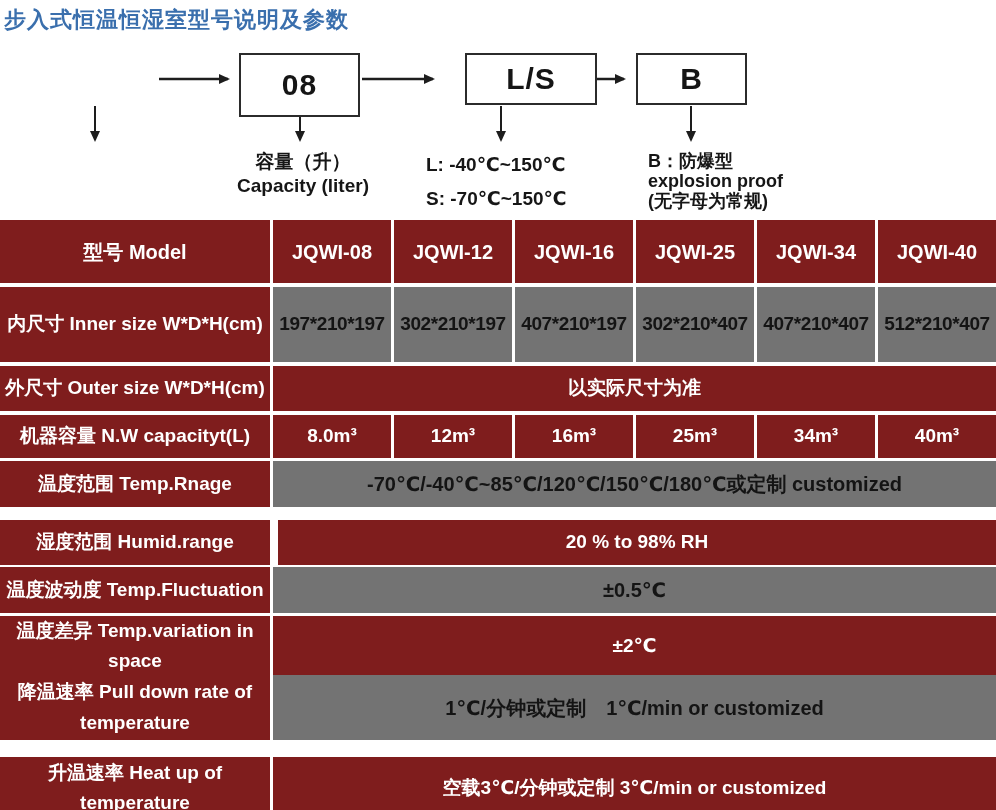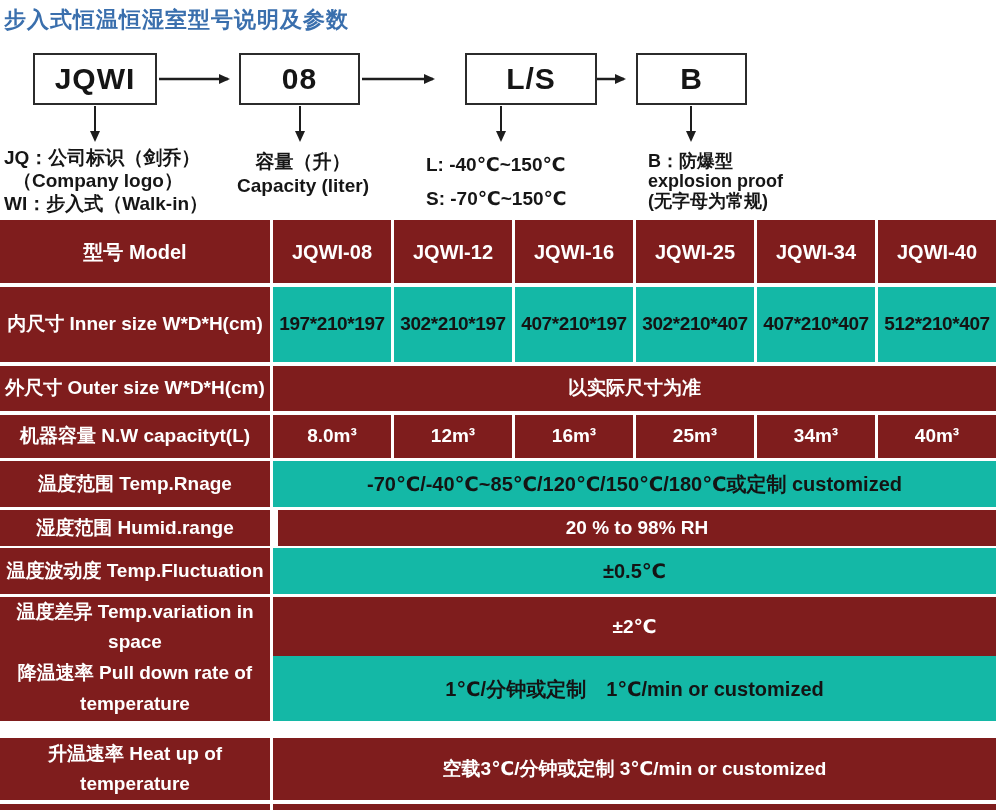--- a/index.html
+++ b/index.html
@@ -11,50 +11,50 @@
   .title { position:absolute; left:4px; top:5px; font-size:22px; font-weight:bold;
            color:#3a6fad; letter-spacing:1px; white-space:nowrap; }
 
   
   .diagram { position:absolute; left:0; top:0; width:996px; height:220px; }
   .diagram svg { position:absolute; left:0; top:0; }
   .fbox { position:absolute; border:2px solid #2b2b2b; background:#fff; color:#151515;
           display:flex; align-items:center; justify-content:center;
           font-size:30px; font-weight:bold; letter-spacing:1px; }
   .fbox1 { left:33px;  top:53px; width:124px; height:52px; }
-  .fbox2 { left:239px; top:53px; width:121px; height:52px; }
+  .fbox2 { left:239px; top:53px; width:121px; height:64px; }
   .fbox3 { left:465px; top:53px; width:132px; height:52px; }
   .fbox4 { left:636px; top:53px; width:111px; height:52px; }
   .note { position:absolute; color:#161616; font-weight:bold; font-size:19px; }
   .note1 { left:4px;  top:146px; line-height:23px; }
   .note1 .l2 { padding-left:9px; }
   .note2 { left:218px; top:150px; width:170px; text-align:center; line-height:24px; }
   .note3 { left:426px; top:148px; line-height:34px; }
   .note4 { left:648px; top:151px; font-size:18px; line-height:20px; }
 
   
   .ptable { position:absolute; left:0; top:220px; width:996px; background:#fff; }
   .row { display:grid; column-gap:3px; }
   .row.cols  { grid-template-columns:270px repeat(6,1fr); }
   .row.span2 { grid-template-columns:270px 1fr; }
   .cell { display:flex; align-items:center; justify-content:center; text-align:center;
           line-height:1.6; }
   .blue  { background:#7f1d1d; color:#fff; font-weight:bold; font-size:19px; }
-  .white { background:#14b8a6; color:#141414; font-weight:bold; font-size:20px; }
+  .white { background:#737373; color:#141414; font-weight:bold; font-size:20px; }
   .head  { font-size:20px; }
   .lbl   { font-size:19px; padding:0 2px;text-align:center; }
   .dim   { font-size:19px; letter-spacing:-0.4px; white-space:nowrap; }
 
   
   .r-header { height:63px; }
   .r-inner  { height:75px; margin-top:4px; }
   .r-outer  { height:45px; margin-top:4px; }
   .r-cap    { height:43px; margin-top:4px; }
   .r-trange { height:46px; margin-top:3px; }
-  .r-humid  { height:36px; margin-top:3px;gap:8px; }
+  .r-humid  { height:45px; margin-top:13px;gap:8px; }
   .r-fluct  { height:46px; margin-top:2px; }
   .r-var    { height:56px; margin-top:3px; }
   .r-pull   { height:65px; margin-top:3px; }
   .r-heat   { height:62px; margin-top:17px; }
   .r-weight { height:60px; margin-top:4px; }
 </style>
 </head>
 <body>
 
 <div class="page">
@@ -70,30 +70,24 @@
       </defs>
       <line x1="159" y1="79" x2="228" y2="79" stroke="#1d1d1d" stroke-width="2.5" marker-end="url(#ah)"></line>
       <line x1="362" y1="79" x2="433" y2="79" stroke="#1d1d1d" stroke-width="2.5" marker-end="url(#ah)"></line>
       <line x1="559" y1="79" x2="624" y2="79" stroke="#1d1d1d" stroke-width="2.5" marker-end="url(#ah)"></line>
       <line x1="95" y1="106" x2="95" y2="140" stroke="#1d1d1d" stroke-width="2" marker-end="url(#ah)"></line>
       <line x1="300" y1="106" x2="300" y2="140" stroke="#1d1d1d" stroke-width="2" marker-end="url(#ah)"></line>
       <line x1="501" y1="106" x2="501" y2="140" stroke="#1d1d1d" stroke-width="2" marker-end="url(#ah)"></line>
       <line x1="691" y1="106" x2="691" y2="140" stroke="#1d1d1d" stroke-width="2" marker-end="url(#ah)"></line>
     </svg>
 
-    <div class="fbox fbox1">JQWI</div>
     <div class="fbox fbox2">08</div>
     <div class="fbox fbox3">L/S</div>
     <div class="fbox fbox4">B</div>
 
-    <div class="note note1">
-      <div class="l1">JQ：公司标识（剑乔）</div>
-      <div class="l2">（Company logo）</div>
-      <div class="l3">WI：步入式（Walk-in）</div>
-    </div>
     <div class="note note2">
       <div>容量（升）</div>
       <div>Capacity (liter)</div>
     </div>
     <div class="note note3">
       <div>L: -40℃~150℃</div>
       <div>S: -70℃~150℃</div>
     </div>
     <div class="note note4">
       <div>B：防爆型</div>

